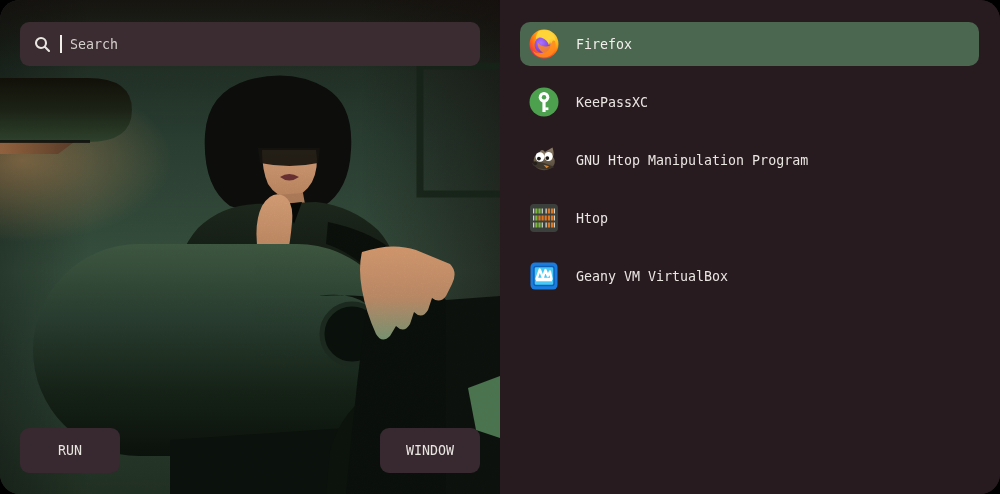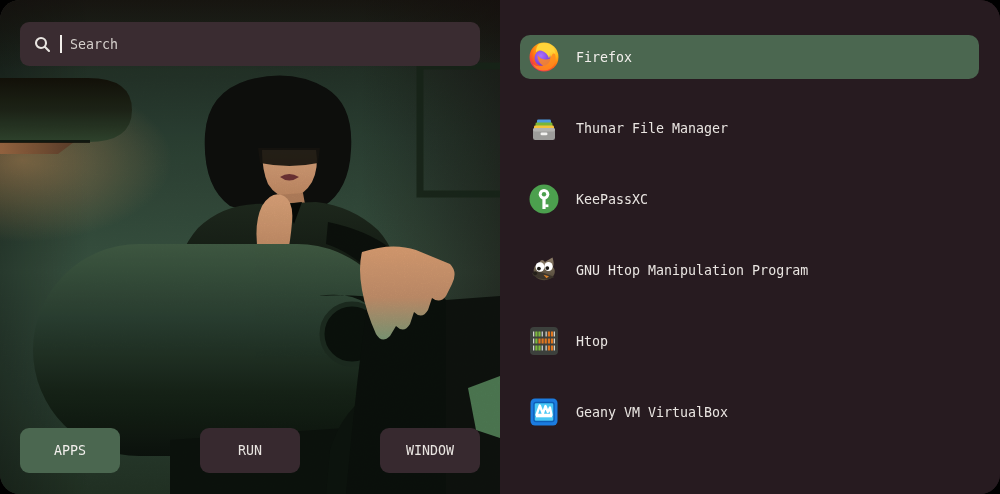--- a/index.html
+++ b/index.html
@@ -19,21 +19,21 @@
   .search-input::placeholder{color:var(--text-muted,#d5d0cc);opacity:1;}
 
   .modes{position:absolute;left:20px;bottom:21px;width:460px;display:flex;justify-content:space-between;}
   .mode-btn{width:100px;height:45px;border:none;border-radius:9px;background:var(--button-bg,#37292f);
     color:var(--text-primary,#e9e5e1);font-family:"DejaVu Sans Mono",monospace;font-size:13.3px;cursor:pointer;}
   .mode-btn.active{background:var(--accent-green,#4b6750);color:var(--selected-text,#f2efec);}
 
   
   .right-panel{width:500px;flex:0 0 500px;box-sizing:border-box;padding:22px 21px 22px 20px;
     display:flex;flex-direction:column;gap:14px;background:var(--panel-bg,#271b20);}
-  .app-row{height:44px;border-radius:10px;display:flex;align-items:center;gap:16px;padding:0 8px;box-sizing:border-box;cursor:pointer;margin-top:13px;}
+  .app-row{height:44px;border-radius:10px;display:flex;align-items:center;gap:16px;padding:0 8px;box-sizing:border-box;cursor:pointer;}
   .app-row.selected{background:var(--accent-green,#4b6750);}
   .app-icon{width:32px;height:32px;flex:0 0 32px;display:flex;}
   .app-label{color:var(--text-primary,#e9e5e1);font-size:13.3px;white-space:nowrap;}
   .app-row.selected .app-label{color:var(--selected-text,#f2efec);}
 </style>
 </head>
 <body>
 
 <div class="window">
 
@@ -140,21 +140,20 @@
     <div class="search-bar">
       <svg width="17" height="17" viewBox="0 0 17 17">
         <circle cx="7" cy="7" r="5" fill="none" stroke="#e9e5e1" stroke-width="2.1"></circle>
         <line x1="10.8" y1="10.8" x2="15" y2="15" stroke="#e9e5e1" stroke-width="2.1" stroke-linecap="round"></line>
       </svg>
       <span class="caret"></span>
       <input class="search-input" type="text" placeholder="Search" style="">
     </div>
 
     <div class="modes">
-      <button class="mode-btn active">APPS</button>
       <button class="mode-btn">RUN</button>
       <button class="mode-btn">WINDOW</button>
     </div>
   </div>
 
   <div class="right-panel">
 
     <div class="app-row selected">
       <span class="app-icon">
         <svg width="32" height="32" viewBox="0 0 32 32">
@@ -172,33 +171,20 @@
           </defs>
           <circle cx="16" cy="16" r="14.5" fill="url(#ffA)"></circle>
           <circle cx="14.5" cy="17" r="8" fill="url(#ffP)"></circle>
           <path d="M11 3 Q16 1 21 3.5 Q27 6.5 27 13 Q24 9 20 9.3 Q23.5 13 21 17.5 Q19.5 11.5 13 9.5 Q9.5 8.5 8 11.5 Q8 5.5 11 3 Z" fill="#ffd43a"></path>
           <path d="M27 13 Q29 19 25.5 24.5 Q21.5 30 14.5 29.5 Q8 29 4.7 23 Q9.5 26.5 15 24.5 Q9 21 9.6 14 Q12 18 17 18.5 Q22 19 23.5 15 Q25 11.5 27 13 Z" fill="#ff8a1e" opacity="0.85"></path>
         </svg>
       </span>
       <span class="app-label">Firefox</span>
     </div>
 
-    <div class="app-row">
-      <span class="app-icon">
-        <svg width="32" height="32" viewBox="0 0 32 32">
-          <rect x="9" y="7.5" width="14" height="4.5" rx="1.4" fill="#4d9be0"></rect>
-          <rect x="7.5" y="10.5" width="17" height="4.5" rx="1.4" fill="#79b636"></rect>
-          <rect x="6" y="13.5" width="20" height="4.5" rx="1.4" fill="#f3c33c"></rect>
-          <rect x="5" y="16" width="22" height="12" rx="2.2" fill="#9c9c9a"></rect>
-          <rect x="5" y="16" width="22" height="3.5" rx="1.7" fill="#b3b3b0"></rect>
-          <rect x="12.5" y="20.5" width="7" height="2.8" rx="1.4" fill="#f2f2f0"></rect>
-        </svg>
-      </span>
-      <span class="app-label">Thunar File Manager</span>
-    </div>
 
     <div class="app-row">
       <span class="app-icon">
         <svg width="32" height="32" viewBox="0 0 32 32">
           <circle cx="16" cy="16" r="14.5" fill="#4ca04e"></circle>
           <circle cx="16" cy="11.3" r="5.3" fill="#ffffff"></circle>
           <circle cx="16" cy="11.3" r="2.2" fill="#4ca04e"></circle>
           <rect x="14.4" y="15.6" width="3.2" height="10.4" fill="#ffffff"></rect>
           <rect x="17.2" y="21.4" width="3.2" height="2.7" fill="#ffffff"></rect>
         </svg>

